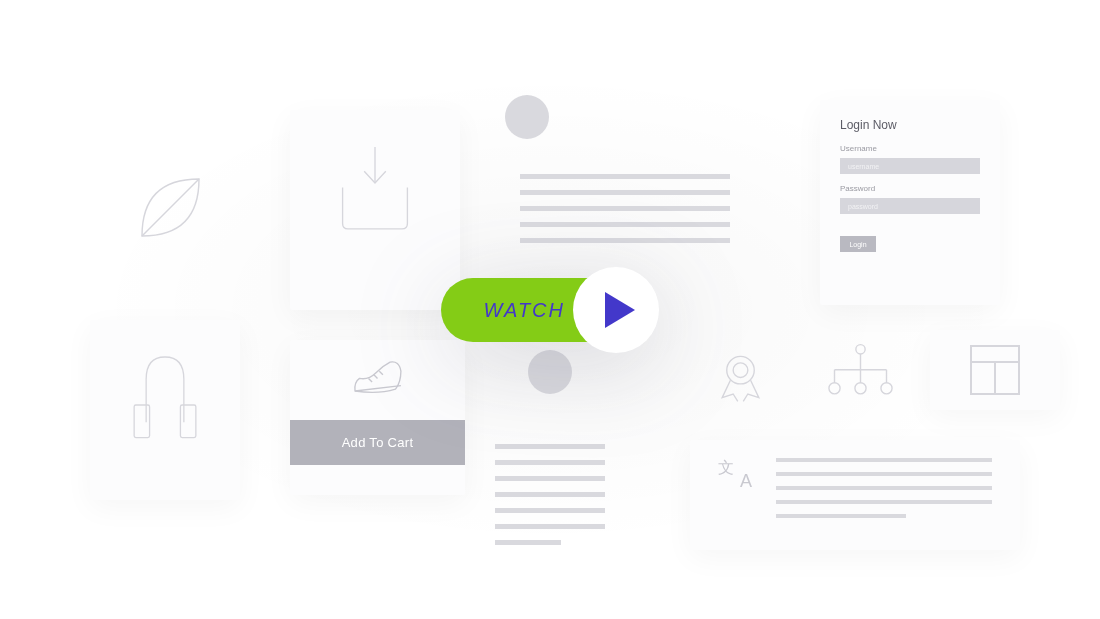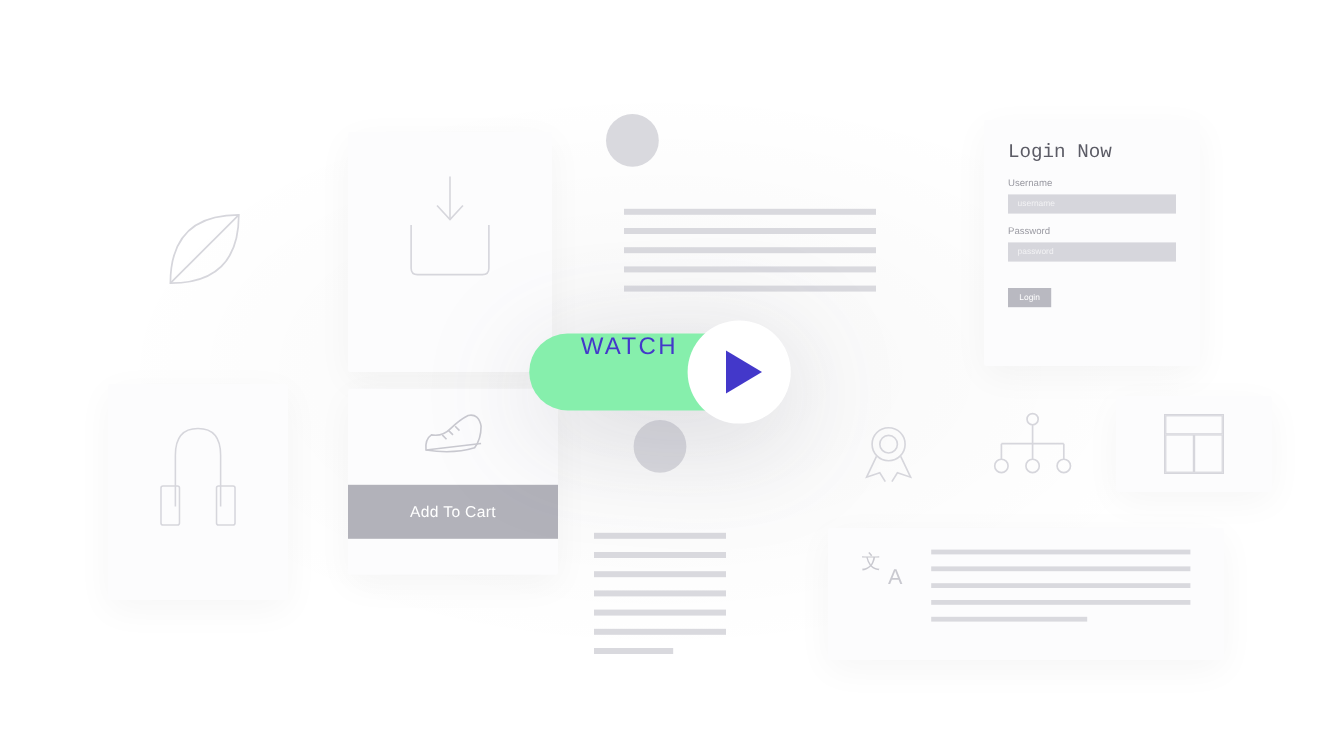--- a/index.html
+++ b/index.html
@@ -26,21 +26,21 @@
     .line.half  { width:60%; }
 
     .circle { width:44px; height:44px; border-radius:50%; background:#d9d9de; }
 
     
     .card.leaf      { left:100px; top:140px; width:140px; height:150px; background:transparent; box-shadow:none; }
     .card.download  { left:290px; top:110px; width:170px; height:200px; }
     .card.doc1      { left:490px; top:80px;  width:270px; height:210px; background:transparent; box-shadow:none; }
     .card.login     { left:820px; top:100px; width:180px; height:205px; }
     .card.chair     { left:90px;  top:320px; width:150px; height:180px; }
-    .card.shoe      { left:290px; top:324px; width:175px; height:155px; }
+    .card.shoe      { left:290px; top:340px; width:175px; height:155px; }
     .card.doc2      { left:490px; top:350px; width:120px; height:210px; background:transparent; box-shadow:none; }
     .card.ribbon    { left:700px; top:340px; width:80px;  height:80px;  background:transparent; box-shadow:none; }
     .card.org       { left:810px; top:330px; width:100px; height:90px;  background:transparent; box-shadow:none; }
     .card.layout    { left:930px; top:330px; width:130px; height:80px;  }
     .card.translate { left:690px; top:440px; width:330px; height:110px; }
 
     .card.leaf svg, .card.download svg, .card.chair svg,
     .card.ribbon svg, .card.org svg { stroke:#d6d6dc; stroke-width:1.5; fill:none; }
 
     .card.download svg { display:block; margin:30px auto; width:90px; height:95px; }
@@ -50,21 +50,21 @@
     .card.org svg      { display:block; margin:10px auto; width:75px; height:65px; }
 
     .card.doc1 .circle { margin:15px 0 35px 15px; }
     .card.doc1 .lines  { padding:0 30px; }
 
     .card.doc2 .circle { margin:0 auto 50px; }
     .card.doc2 .lines  { padding:0 5px; }
 
     
     .card.login { padding:18px 20px; font-size:10px; color:#7a7a84; }
-    .card.login .title { font-size:16px; color:#5c5c66; margin-bottom:12px;font-family:Liberation Mono, monospace; }
+    .card.login .title { font-size:12px; color:#5c5c66; margin-bottom:12px; }
     .card.login .lab   { font-size:8px; color:#9a9aa2; margin-bottom:5px; margin-top:10px; }
     .card.login .inp {
       height:16px; background:#d6d6dc; display:flex; align-items:center;
       padding:0 8px; font-size:7px; color:#f2f2f4;
     }
     .card.login .btn {
       margin-top:22px; width:36px; height:16px; background:#b9b9c1;
       display:flex; align-items:center; justify-content:center;
       font-size:7px; color:#ffffff;
     }
@@ -90,24 +90,25 @@
     .card.translate .tlines .line { height:4px; margin-bottom:10px; }
 
     
     .playbar {
       position:absolute; left:50%; top:310px; transform:translate(-50%,-50%);
       display:flex; align-items:center;
       filter: drop-shadow(0 18px 45px rgba(60,60,90,0.18));
       z-index:10;
     }
     .pill {
-      width:180px; height:64px; background:#86efac; border-radius:36px;
-      display:flex; align-items:flex-start;
+      width:180px; height:64px; background:#84cc16; border-radius:36px;
+      display:flex; align-items:center;
       font-size:20px; font-weight:500; letter-spacing:2px;
       color:#4338ca;
+      font-style:italic;
     }
     .pill.left  { justify-content:flex-end; padding-right:56px; margin-right:-48px; }
     .pill.right { justify-content:flex-start; padding-left:56px; margin-left:-48px; }
     .playcircle {
       width:86px; height:86px; border-radius:50%; background:#ffffff;
       display:flex; align-items:center; justify-content:center;
       z-index:2;
     }
     .playcircle .tri {
       width:0; height:0; margin-left:7px;

